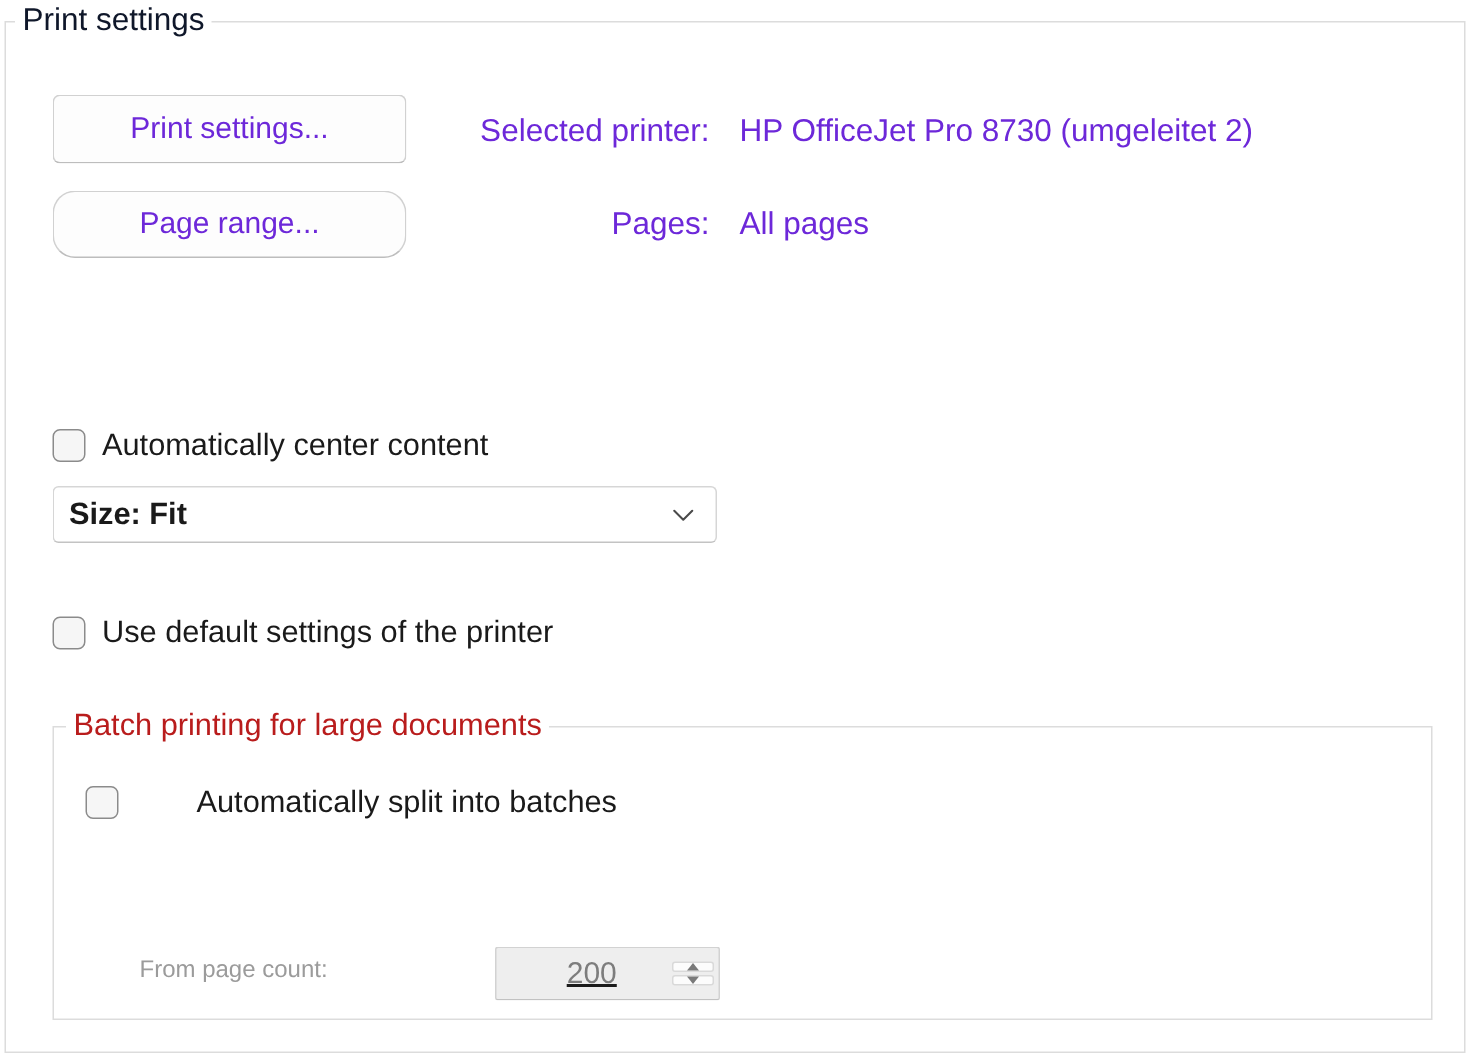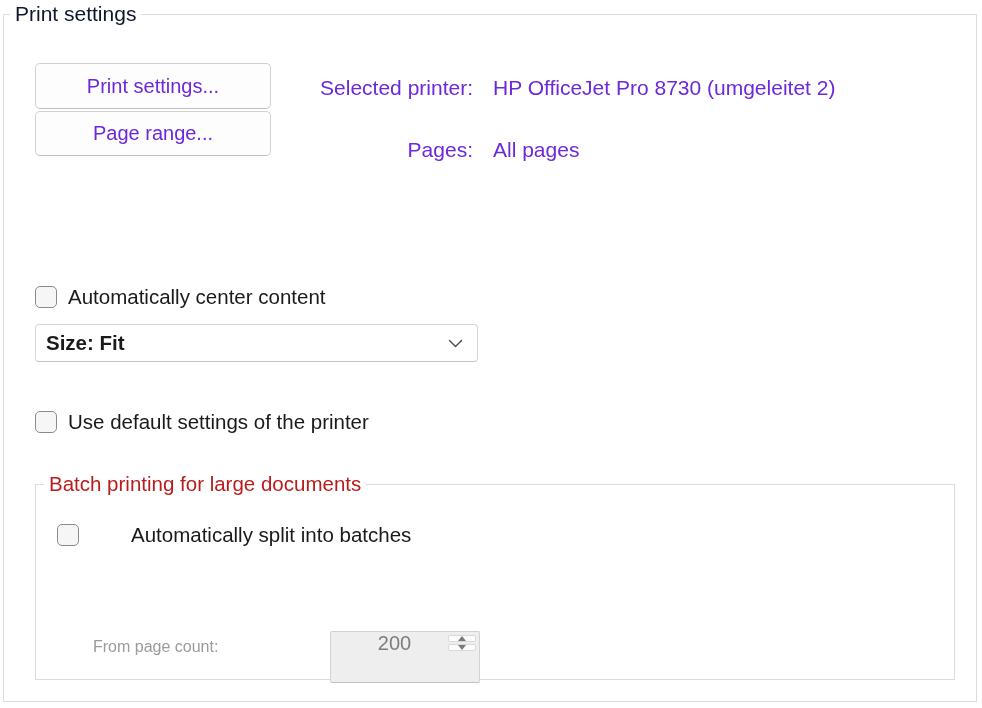--- a/index.html
+++ b/index.html
@@ -39,23 +39,23 @@
   .combo{
     position:absolute;left:35px;top:324px;width:443px;height:38px;box-sizing:border-box;
     border:1px solid #d6d6d6;border-bottom-color:#c3c3c3;border-radius:4px;background:#ffffff;
     display:flex;align-items:center;padding:0 14px 0 10px;cursor:pointer;
   }
   .combo .combo-text{flex:1;font-size:20.5px;color:#1a1a1a;font-weight:bold;}
   
   .disabled-lbl{position:absolute;font-size:16px;color:#9b9b9b;white-space:nowrap;}
   
   .spinbox{
-    position:absolute;left:330px;top:631px;width:150px;height:52px;box-sizing:border-box;
+    position:absolute;left:330px;top:631px;width:150px;height:36px;box-sizing:border-box;
     background:#eeeeee;border:1px solid #d2d2d2;border-bottom-color:#c2c2c2;border-radius:2px;
-    display:flex;align-items:flex-start;
+    display:flex;align-items:center;text-decoration:underline;
   }
   .spinbox input{
     flex:1;border:none;background:transparent;outline:none;
     font-family:"Liberation Sans",sans-serif;font-size:20px;color:#7d7d7d;
     text-align:center;width:100%;padding:0 0 0 10px;
   }
   .spincol{width:28px;display:flex;flex-direction:column;justify-content:center;gap:2px;padding:3px 3px 3px 0;box-sizing:content-box;}
   .spinbtn{
     flex:1;background:#fcfcfc;border:1px solid #d9d9d9;border-radius:2px;
     display:flex;align-items:center;justify-content:center;cursor:pointer;padding:0;
@@ -66,21 +66,21 @@
 </head>
 <body>
 
 <div class="canvas">
 
   <div class="groupbox" style="left:3px;top:14px;width:972px;height:686px;">
     <span class="legend muted" style="left:6px;">Print settings</span>
   </div>
 
   <button class="btn" style="top:63px;">Print settings...</button>
-  <button class="btn" style="top:111px;height:45px;">Page range...</button>
+  <button class="btn" style="top:127px;height:45px;border-radius:15px;">Page range...</button>
 
   <div class="lbl right" style="left:280px;top:76px;width:193px;">Selected printer:</div>
   <div class="lbl" style="left:493px;top:76px;">HP OfficeJet Pro 8730 (umgeleitet 2)</div>
   <div class="lbl right" style="left:280px;top:138px;width:193px;">Pages:</div>
   <div class="lbl" style="left:493px;top:138px;">All pages</div>
 
 
   <div class="cbrow" style="left:35px;top:285px;">
     <span class="cbox"></span>
     <span class="cblabel">Automatically center content</span>

